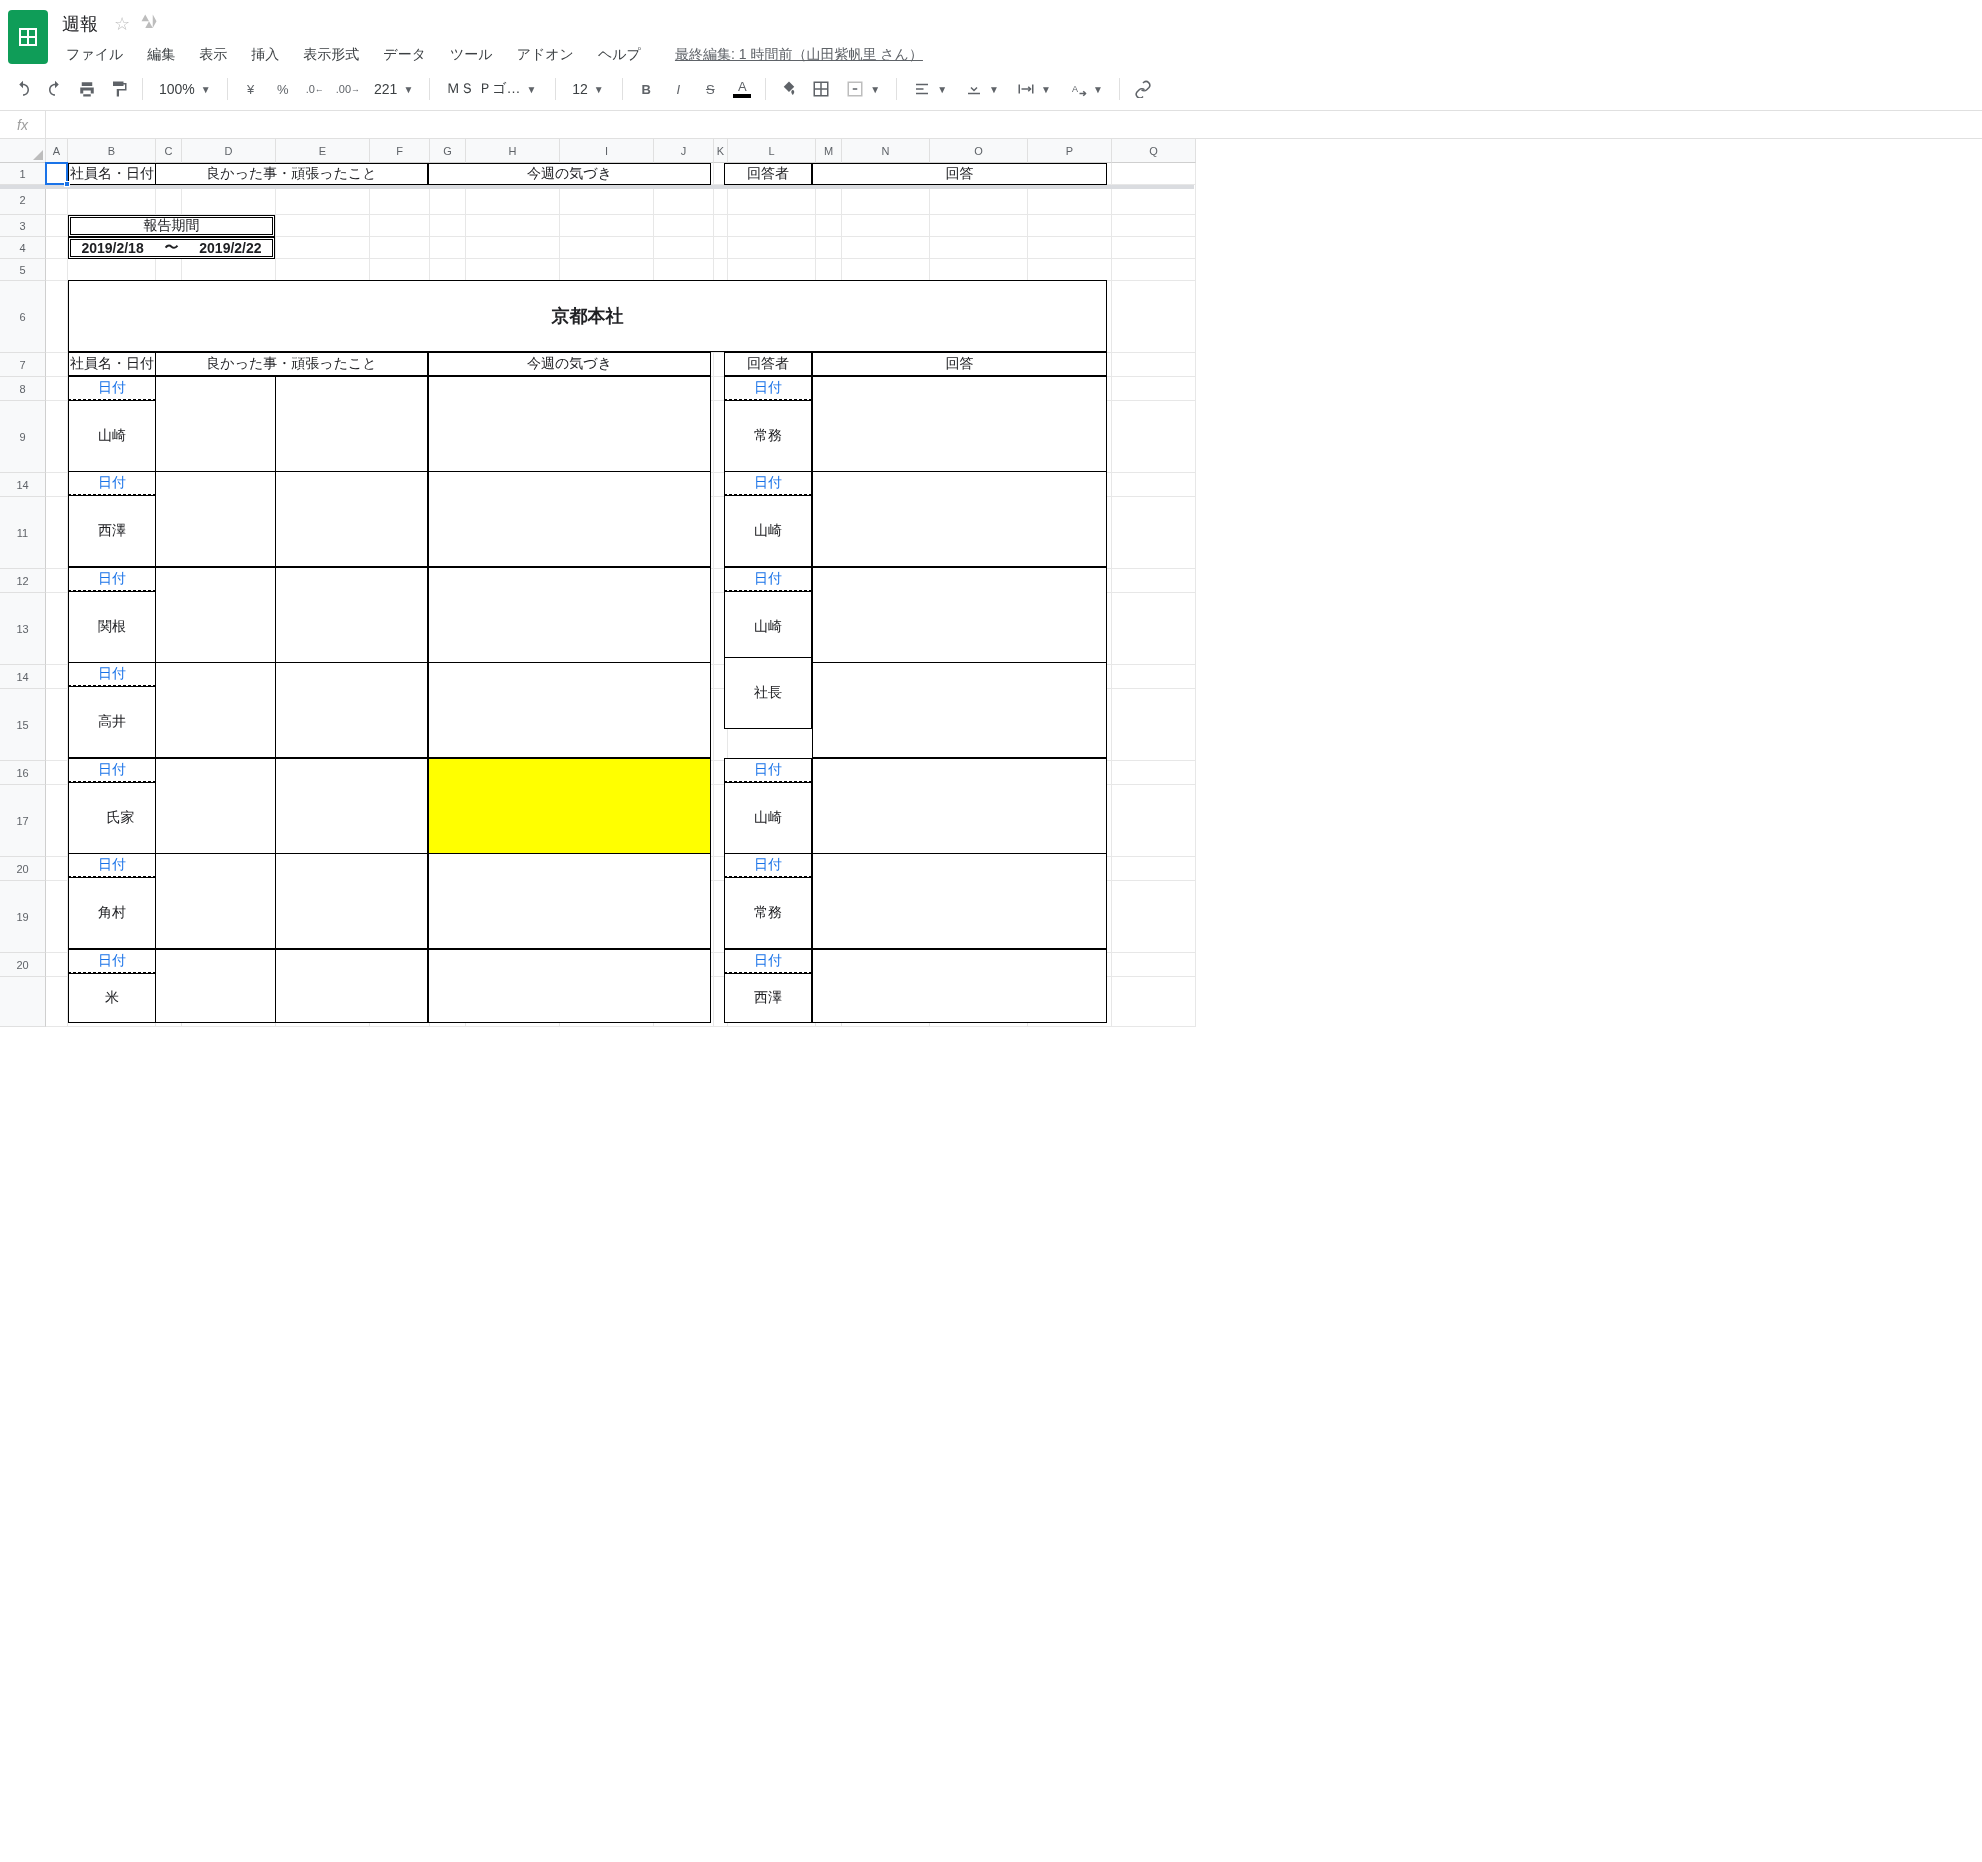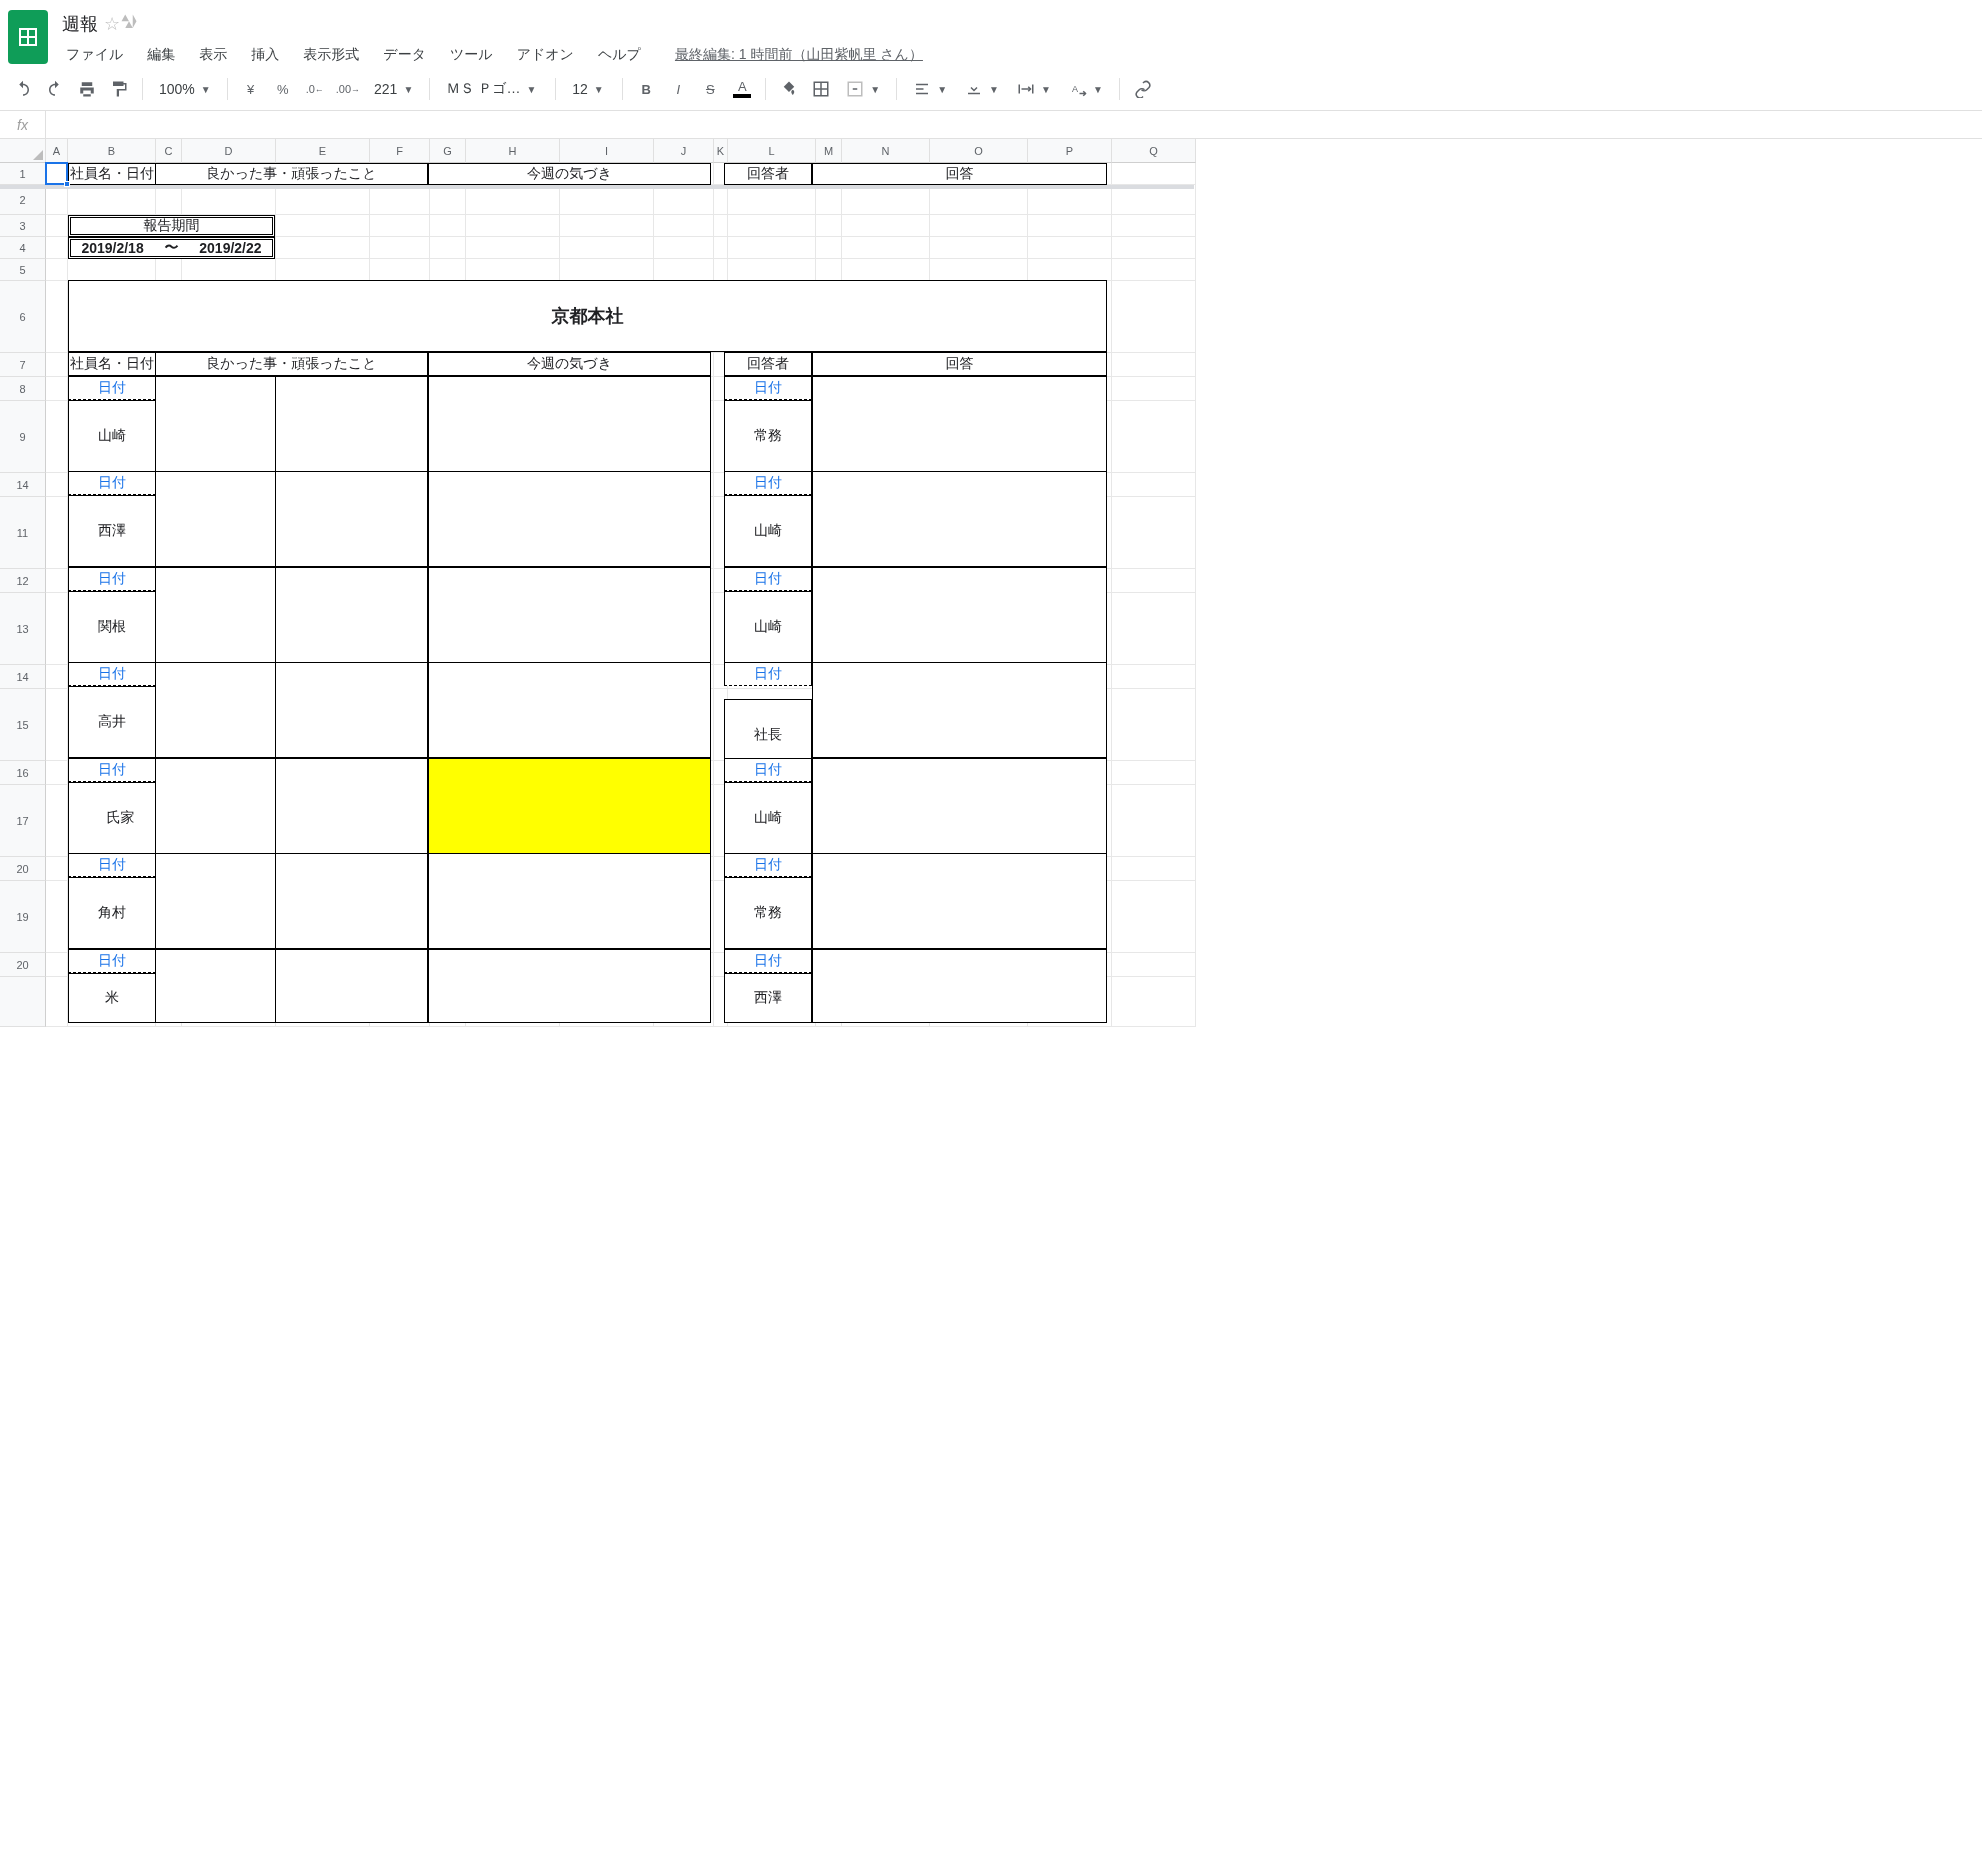--- a/index.html
+++ b/index.html
@@ -20,21 +20,21 @@
   }
   .doc-icon {
     width: 40px; height: 54px;
     background: #0f9d58;
     border-radius: 4px;
     display:flex; align-items:center; justify-content:center;
     margin-top:2px;
   }
   .doc-icon svg { width: 24px; height: 24px; }
   .title-col { display:flex; flex-direction:column; }
-  .doc-title-row { display:flex; align-items:center; padding-top:2px;}
+  .doc-title-row { display:flex; align-items:center; gap:10px; padding-top:2px;}
   .doc-title { font-size: 18px; color:#202124; padding:2px 6px; }
   .star-icon, .cloud-icon { color:#bdbdbd; font-size:18px; }
   .menubar { display:flex; gap:4px; margin-top:4px; align-items:center;}
   .menu-item { padding:4px 10px; color:#3c4043; font-size:14px; border-radius:4px; cursor:pointer;}
   .last-edit { color:#5f6368; font-size:14px; text-decoration:underline; margin-left:20px; cursor:pointer;}
 
   
   .toolbar {
     display:flex; align-items:center; gap:2px;
     padding:6px 8px;
@@ -786,21 +786,21 @@
       <div class="bbox thin datecell" style="left: 724px; top: 428px; width: 88px; height: 24px; border-bottom: 1px dashed rgb(0, 0, 0);">日付</div>
       <div class="bbox thin namecell" style="left: 724px; top: 452px; width: 88px; height: 72px;">山崎</div>
       <div class="bbox thin" style="left: 812px; top: 428px; width: 295px; height: 96px;"></div>
       <div class="bbox thin datecell" style="left: 68px; top: 523px; width: 88px; height: 24px; border-bottom: 1px dashed rgb(0, 0, 0);">日付</div>
       <div class="bbox thin namecell" style="left: 68px; top: 547px; width: 88px; height: 72px;">高井</div>
       <div class="bbox thin" style="left: 155px; top: 523px; width: 273px; height: 96px;">
         <div style="position: absolute; left: 119px; top: 0px; width: 0px; height: 100%; border-right: 1px solid rgb(0, 0, 0);"></div>
       </div>
       <div class="bbox thin" style="left: 428px; top: 523px; width: 283px; height: 96px;"></div>
       <div class="bbox thin datecell" style="left: 724px; top: 523px; width: 88px; height: 24px; border-bottom: 1px dashed rgb(0, 0, 0);">日付</div>
-      <div class="bbox thin namecell" style="left: 724px; top: 560px; width: 88px; height: 72px;">社長</div>
+      <div class="bbox thin namecell" style="left: 724px; top: 518px; width: 88px; height: 72px;">社長</div>
       <div class="bbox thin" style="left: 812px; top: 523px; width: 295px; height: 96px;"></div>
       <div class="bbox thin datecell" style="left: 68px; top: 619px; width: 88px; height: 24px; border-bottom: 1px dashed rgb(0, 0, 0);">日付</div>
       <div class="bbox thin namecell" style="left: 68px; top: 643px; width: 88px; height: 72px; padding-left: 17px;">氏家</div>
       <div class="bbox thin" style="left: 155px; top: 619px; width: 273px; height: 96px;">
         <div style="position: absolute; left: 119px; top: 0px; width: 0px; height: 100%; border-right: 1px solid rgb(0, 0, 0);"></div>
       </div>
       <div class="bbox thin yellow" style="left: 428px; top: 619px; width: 283px; height: 96px;"></div>
       <div class="bbox thin datecell" style="left: 724px; top: 619px; width: 88px; height: 24px; border-bottom: 1px dashed rgb(0, 0, 0);">日付</div>
       <div class="bbox thin namecell" style="left: 724px; top: 643px; width: 88px; height: 72px;">山崎</div>
       <div class="bbox thin" style="left: 812px; top: 619px; width: 295px; height: 96px;"></div>

